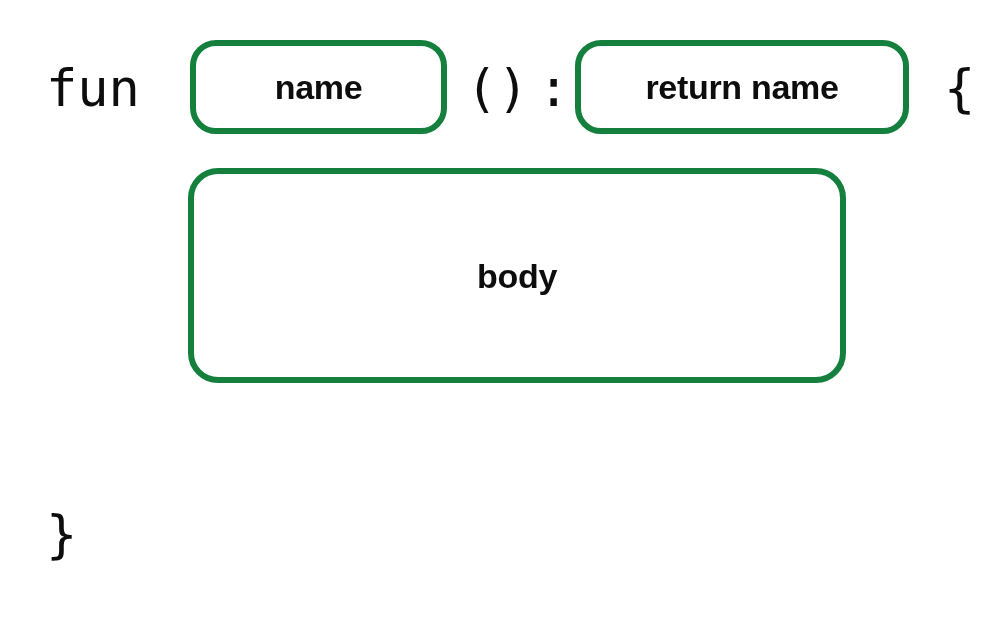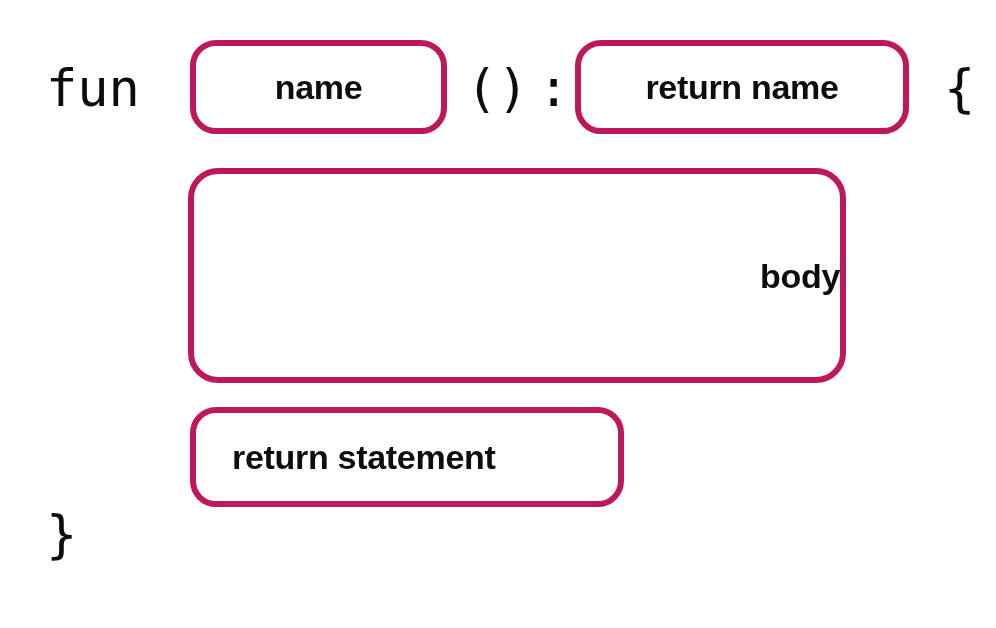--- a/index.html
+++ b/index.html
@@ -38,21 +38,21 @@
   #parens   { left: 466px; top: 62px; }
   #colon    { left: 538px; top: 62px; }
   #brace-open  { left: 944px; top: 62px; }
   #brace-close { left: 46px;  top: 508px; }
 
   
   .slot {
     position: absolute;
     box-sizing: border-box;
     background: #ffffff;
-    border: 6px solid #be185d;
+    border: 6px solid #15803d;
     border-radius: 26px;
     display: flex;
     align-items: center;
     justify-content: center;
   }
 
   .slot-label {
     font-family: "Liberation Sans", sans-serif;
     font-weight: 700;
     font-size: 34px;
@@ -78,21 +78,20 @@
     height: 94px;
   }
 
   
   #slot-body {
     left: 188px;
     top: 168px;
     width: 658px;
     height: 215px;
     border-radius: 30px;
-    justify-content: flex-end;
   }
 
   
   #slot-return-statement {
     left: 190px;
     top: 407px;
     width: 434px;
     height: 100px;
     justify-content: flex-start;
     padding-left: 36px;
@@ -116,19 +115,16 @@
   <div class="slot" id="slot-return-type">
     <span class="slot-label">return name</span>
   </div>
 
   <span class="syntax" id="brace-open">{</span>
 
   <div class="slot" id="slot-body">
     <span class="slot-label">body</span>
   </div>
 
-  <div class="slot" id="slot-return-statement">
-    <span class="slot-label">return statement</span>
-  </div>
 
   <span class="syntax" id="brace-close">}</span>
 
 </div>
 
 </body></html>

